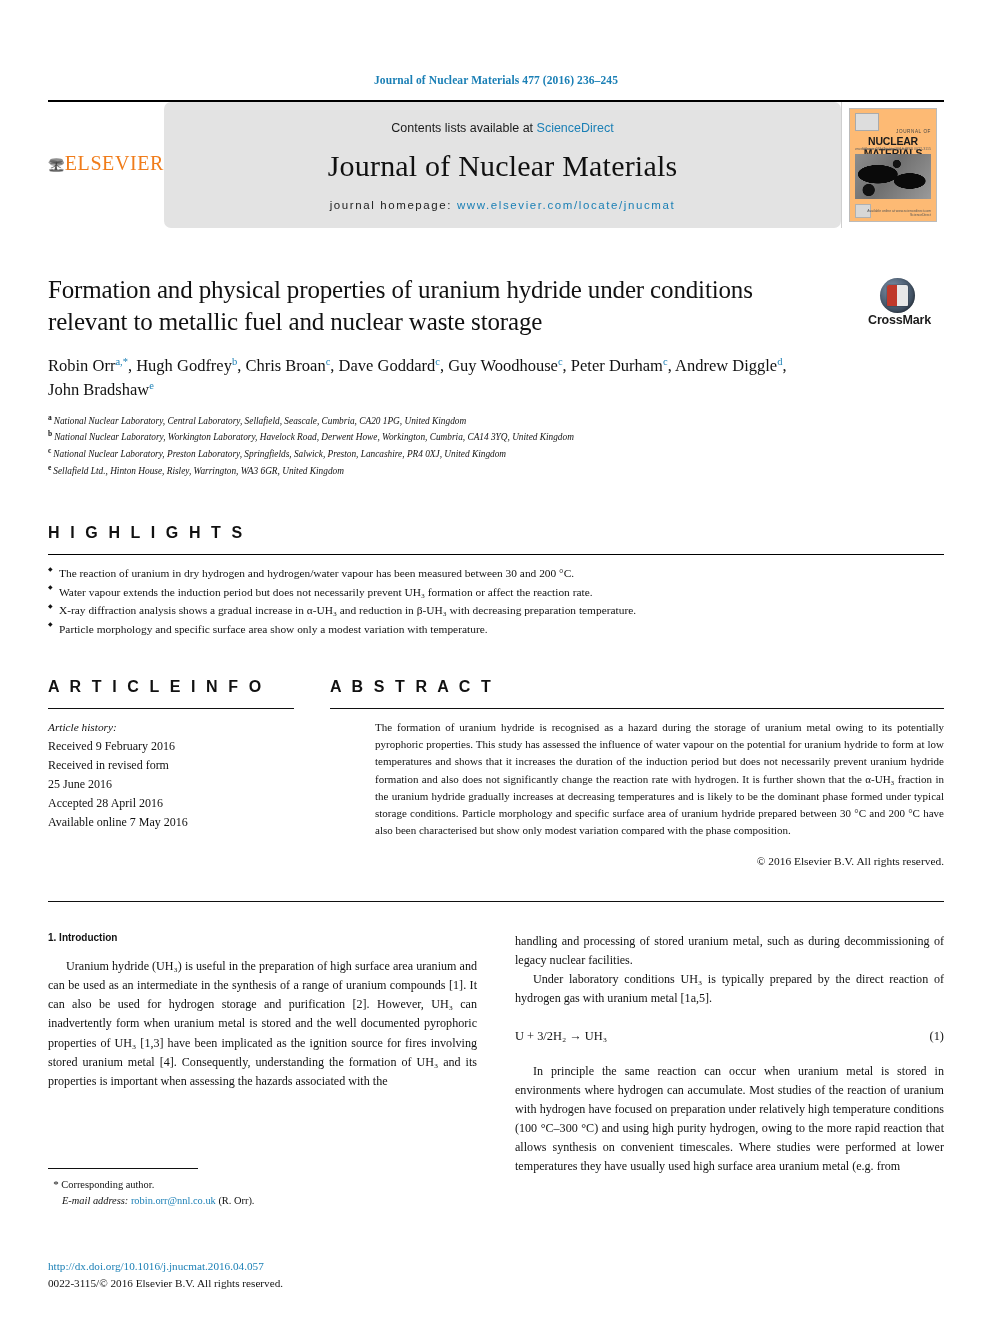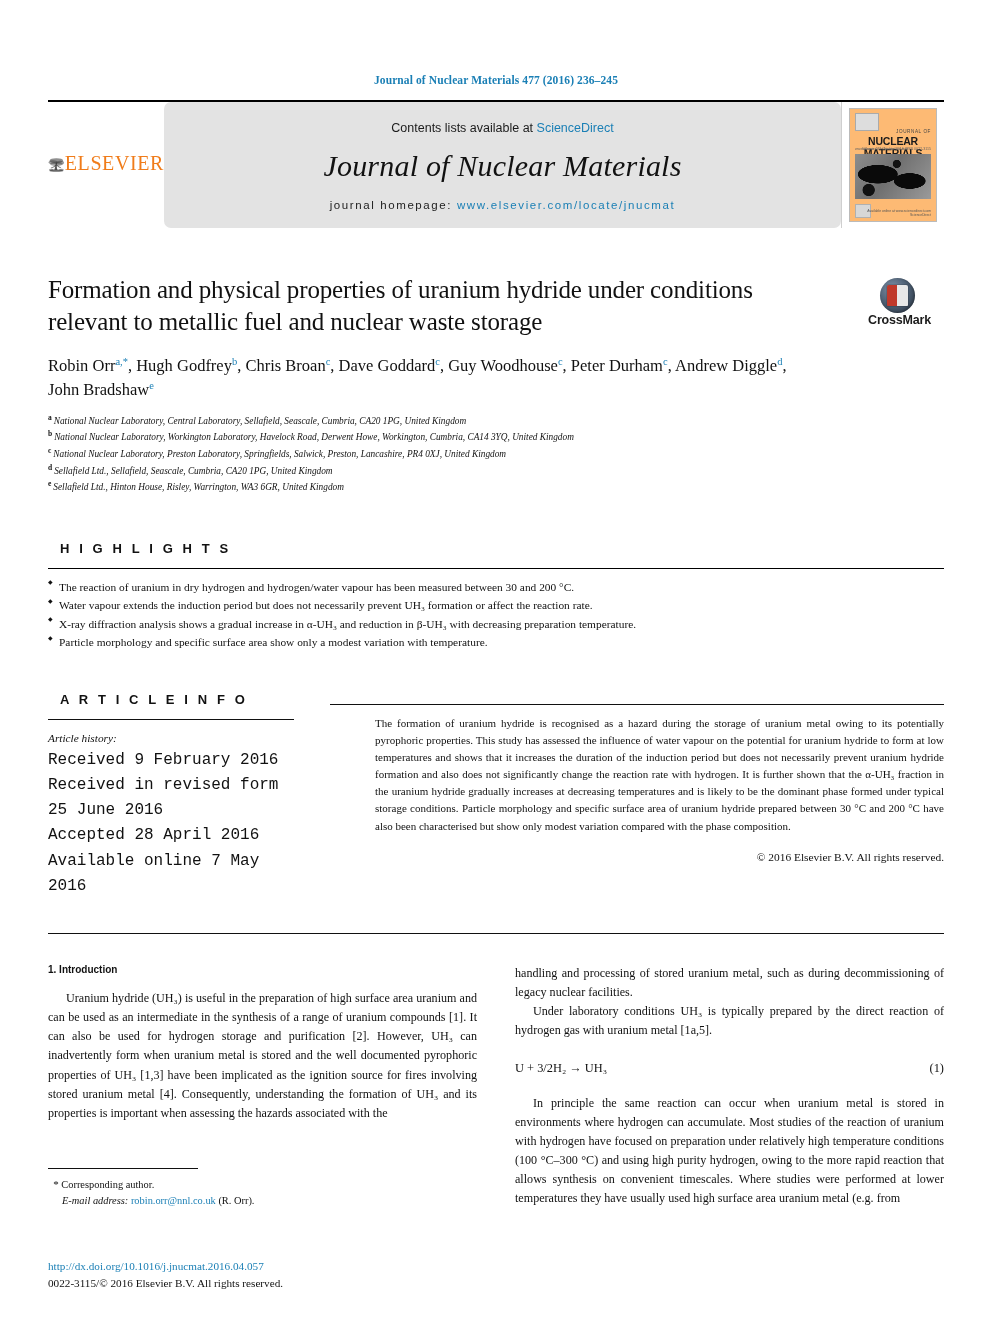--- a/index.html
+++ b/index.html
@@ -83,21 +83,20 @@
   }
   .contents-line .sd {
     color: #1a7fb5;
   }
   .journal-name {
     font-family: "Liberation Serif", serif;
     font-size: 30px;
     margin: 14px 0 16px 0;
     color: #111;
     letter-spacing: 0.2px;
-    font-style: italic;
   }
   .homepage-line {
     font-family: "Liberation Sans", sans-serif;
     font-size: 11.5px;
     letter-spacing: 1.6px;
     color: #222;
     margin-bottom: 4px;
   }
   .homepage-line .url {
     color: #1a7fb5;
@@ -261,25 +260,24 @@
     font-style: normal;
     font-weight: bold;
     font-size: 7.5px;
     vertical-align: super;
     margin-right: 2px;
   }
 
   
   .sec-label {
     font-family: "Liberation Sans", sans-serif;
-    font-size: 13px;
+    font-size: 16px;
     font-weight: bold;
     letter-spacing: 3.1px;
     color: #111;
-    margin-left: 12px;
   }
 
   .highlights {
     margin: 46px 48px 0 48px;
   }
   .hl-rule {
     border-top: 1.4px solid #000;
     margin-top: 12px;
     margin-bottom: 9px;
   }
@@ -318,22 +316,22 @@
     margin-bottom: 10px;
   }
   .hist-title {
     font-family: "Liberation Serif", serif;
     font-style: italic;
     font-size: 11.3px;
     line-height: 1.58;
     color: #111;
   }
   .hist-line {
-    font-family: Liberation Mono, monospace;
-    font-size: 16px;
+    font-family: Liberation Serif, serif;
+    font-size: 12px;
     line-height: 1.58;
     color: #111;
   }
   .abstract-body {
     font-family: "Liberation Serif", serif;
     font-size: 11px;
     line-height: 1.56;
     text-align: justify;
     color: #111;
     margin-left: 45px;
@@ -507,21 +505,20 @@
     <span><span>Guy Woodhouse</span><sup>c</sup></span>,
     <span><span>Peter Durham</span><sup>c</sup></span>,
     <span><span>Andrew Diggle</span><sup>d</sup></span>,
     <span><span>John Bradshaw</span><sup>e</sup></span>
   </div>
 
   <div class="affiliations">
     <div><span class="mk">a</span><span>National Nuclear Laboratory, Central Laboratory, Sellafield, Seascale, Cumbria, CA20 1PG, United Kingdom</span></div>
     <div><span class="mk">b</span><span>National Nuclear Laboratory, Workington Laboratory, Havelock Road, Derwent Howe, Workington, Cumbria, CA14 3YQ, United Kingdom</span></div>
     <div><span class="mk">c</span><span>National Nuclear Laboratory, Preston Laboratory, Springfields, Salwick, Preston, Lancashire, PR4 0XJ, United Kingdom</span></div>
-    <div><span class="mk">d</span><span>Sellafield Ltd., Sellafield, Seascale, Cumbria, CA20 1PG, United Kingdom</span></div>
     <div><span class="mk">e</span><span>Sellafield Ltd., Hinton House, Risley, Warrington, WA3 6GR, United Kingdom</span></div>
   </div>
 
   <div class="highlights">
     <div class="sec-label">H I G H L I G H T S</div>
     <div class="hl-rule"></div>
     <div class="hl-item">The reaction of uranium in dry hydrogen and hydrogen/water vapour has been measured between 30 and 200 °C.</div>
     <div class="hl-item">Water vapour extends the induction period but does not necessarily prevent UH₃ formation or affect the reaction rate.</div>
     <div class="hl-item">X-ray diffraction analysis shows a gradual increase in α-UH₃ and reduction in β-UH₃ with decreasing preparation temperature.</div>
     <div class="hl-item">Particle morphology and specific surface area show only a modest variation with temperature.</div>
@@ -532,20 +529,21 @@
       <div class="sec-label">A R T I C L E   I N F O</div>
       <div class="ia-rule"></div>
       <div class="hist-title">Article history:</div>
       <div class="hist-line">Received 9 February 2016</div>
       <div class="hist-line">Received in revised form</div>
       <div class="hist-line">25 June 2016</div>
       <div class="hist-line">Accepted 28 April 2016</div>
       <div class="hist-line">Available online 7 May 2016</div>
     </div>
     <div class="col-abstract">
+      <div class="sec-label">A B S T R A C T</div>
       <div class="ia-rule"></div>
       <div class="abstract-body">The formation of uranium hydride is recognised as a hazard during the storage of uranium metal owing to its potentially pyrophoric properties. This study has assessed the influence of water vapour on the potential for uranium hydride to form at low temperatures and shows that it increases the duration of the induction period but does not necessarily prevent uranium hydride formation and also does not significantly change the reaction rate with hydrogen. It is further shown that the α-UH₃ fraction in the uranium hydride gradually increases at decreasing temperatures and is likely to be the dominant phase formed under typical storage conditions. Particle morphology and specific surface area of uranium hydride prepared between 30 °C and 200 °C have also been characterised but show only modest variation compared with the phase composition.</div>
       <div class="copyright-line">© 2016 Elsevier B.V. All rights reserved.</div>
     </div>
   </div>
 
   <div class="big-rule"></div>
 
   <div class="body-cols">
     <div class="bcol">

